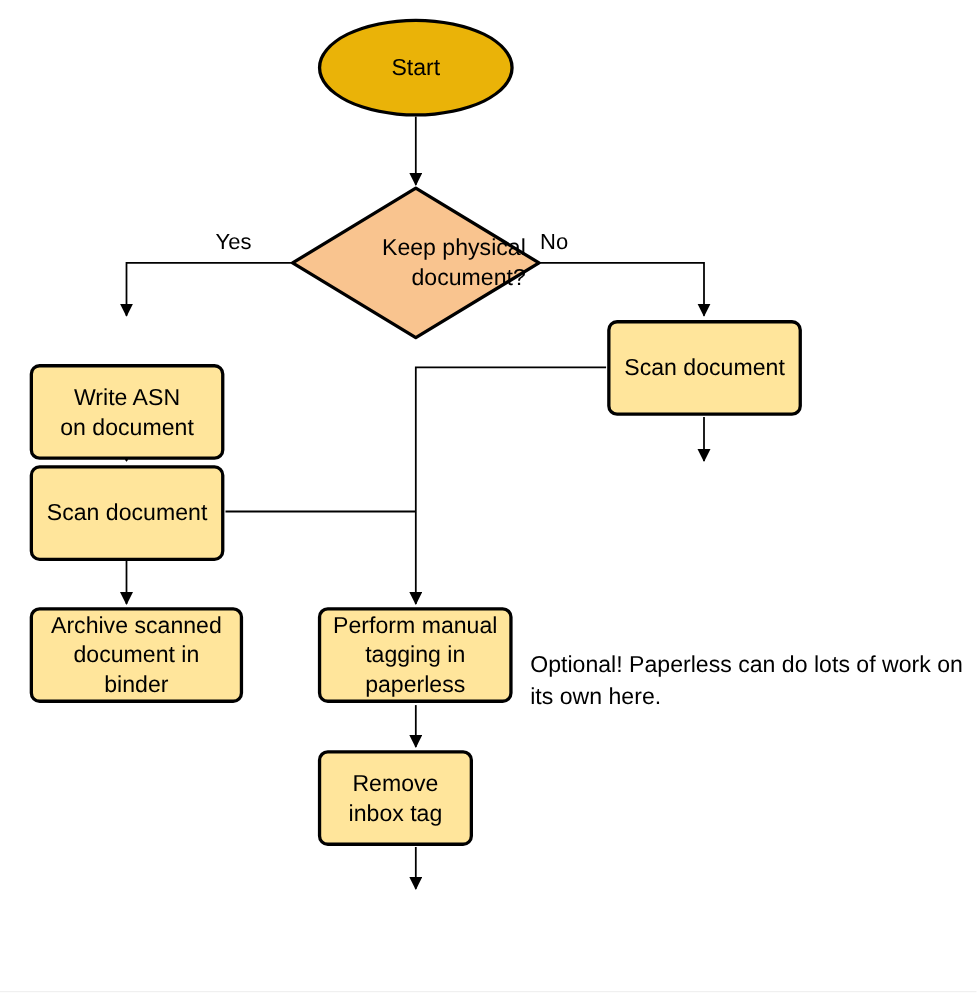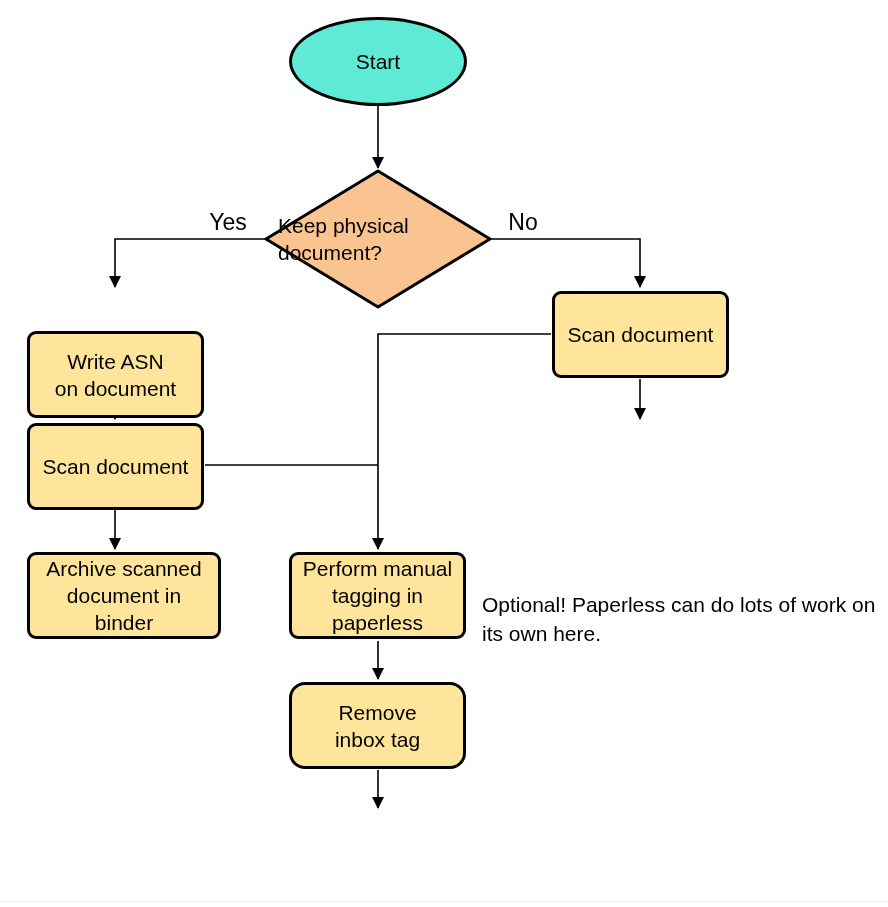--- a/index.html
+++ b/index.html
@@ -19,34 +19,33 @@
     font-size:21px;line-height:27px;
     white-space:pre-line;
     box-sizing:border-box;
   }
   .process{
     background:#ffe59b;
     border:3px solid #000;
     border-radius:9px;
   }
   .terminal{
-    background:#5eead4;
+    background:#eab308;
     border:3px solid #000;
     border-radius:50%;
   }
   .decision-label{
     position:absolute;
-    text-align:left;
+    text-align:right;
     font-size:21px;line-height:27px;
     white-space:pre-line;
   }
   .edge-label{
     position:absolute;
-    font-size:23px;
-    text-align:center;
+    font-size:20px;
     width:64px;
   }
   .annotation{
     position:absolute;
     font-size:21px;line-height:29px;
     white-space:pre-line;
   }
   .bottom-divider{
     position:absolute;
     left:0;top:901px;width:888px;height:1px;
@@ -104,21 +103,21 @@
 
   <div class="node process" style="left:552px;top:291px;width:177px;height:87px;">
     <span>Scan document</span>
   </div>
 
   <div class="node process" style="left:289px;top:552px;width:177px;height:87px;">
     <span>Perform manual
 tagging in
 paperless</span>
   </div>
-  <div class="node process" style="left:289px;top:682px;width:177px;height:87px;border-radius:16px;">
+  <div class="node process" style="left:289px;top:682px;width:141px;height:87px;">
     <span>Remove
 inbox tag</span>
   </div>
 
 
   <div class="annotation" style="left:482px;top:590px;width:404px;">Optional! Paperless can do lots of work on
 its own here.</div>
 
   <div class="bottom-divider"></div>
 

